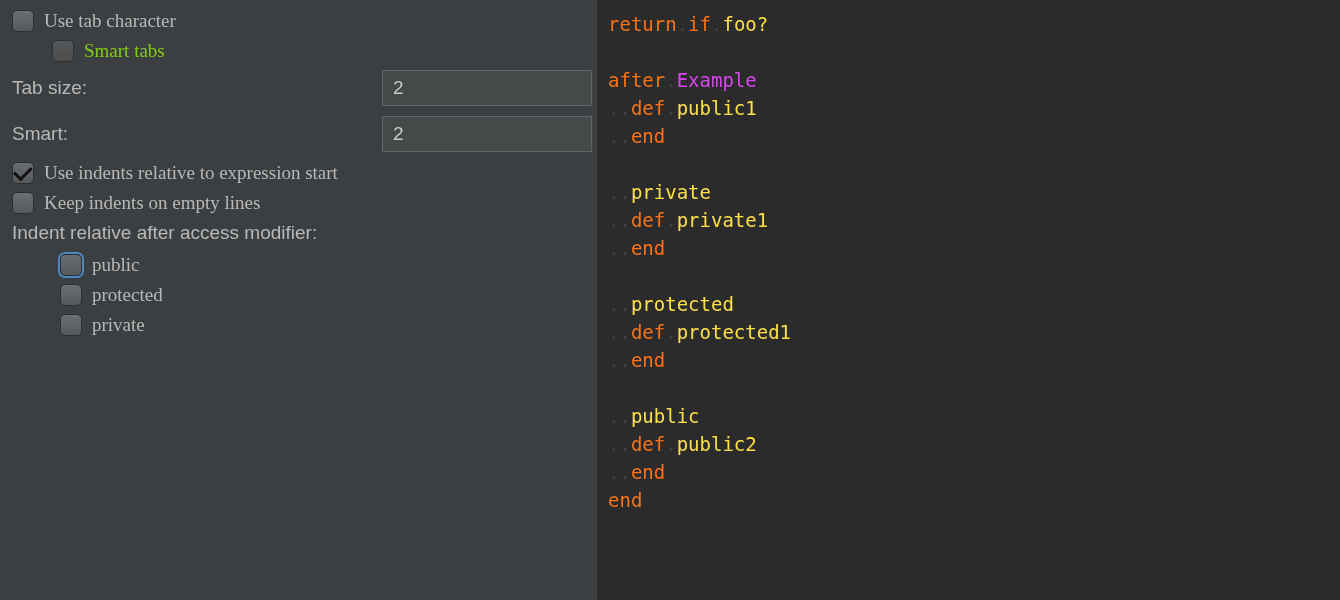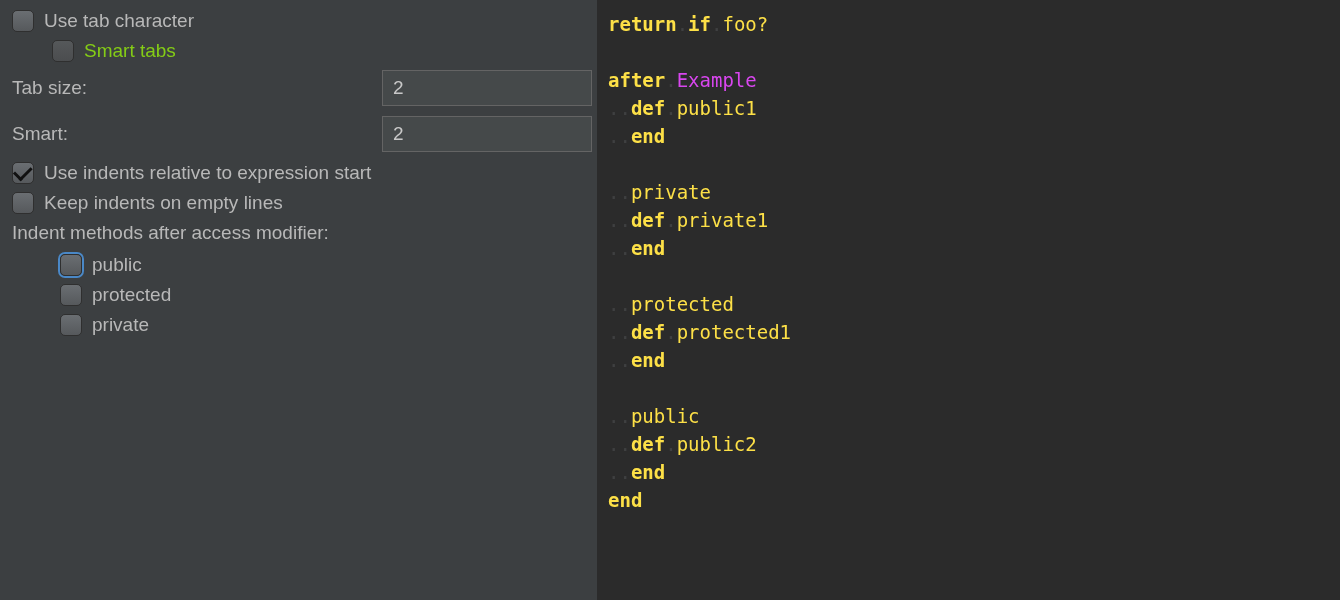--- a/index.html
+++ b/index.html
@@ -25,20 +25,21 @@
       padding: 10px 10px;
       font-family: "Menlo", "Consolas", monospace;
       font-size: 19px;
       line-height: 28px;
     }
     .checkbox-row {
       display: flex;
       align-items: center;
       margin-bottom: 8px;
       gap: 10px;
+      font-family: Liberation Serif, serif;
     }
     .checkbox-row.indented {
       padding-left: 40px;
     }
     .checkbox-row.disabled {
       color: #84cc16;
     }
     .checkbox {
       width: 22px;
       height: 22px;
@@ -85,21 +86,21 @@
     }
     .section-label {
       margin: 8px 0 10px 0;
     }
     .sub-checkbox-group {
       padding-left: 48px;
     }
     
     .code-line { white-space: pre; }
     .ws { color: #3f4041; }
-    .kw { color: #fde047; font-weight: 700; }
+    .kw { color: #f97316; font-weight: 400; }
     .cls { color: #d946ef; }
     .ident { color: #fde047; }
   </style>
 </head>
 <body>
 
 <div class="left-panel">
 
   <div class="checkbox-row">
     <div class="checkbox"></div>
@@ -125,21 +126,21 @@
   <div class="checkbox-row">
     <div class="checkbox checked"></div>
     <span>Use indents relative to expression start</span>
   </div>
 
   <div class="checkbox-row">
     <div class="checkbox"></div>
     <span>Keep indents on empty lines</span>
   </div>
 
-  <div class="section-label">Indent methods after access modifier:</div>
+  <div class="section-label">Indent relative after access modifier:</div>
 
   <div class="sub-checkbox-group">
     <div class="checkbox-row">
       <div class="checkbox focused"></div>
       <span>public</span>
     </div>
     <div class="checkbox-row">
       <div class="checkbox"></div>
       <span>protected</span>
     </div>

